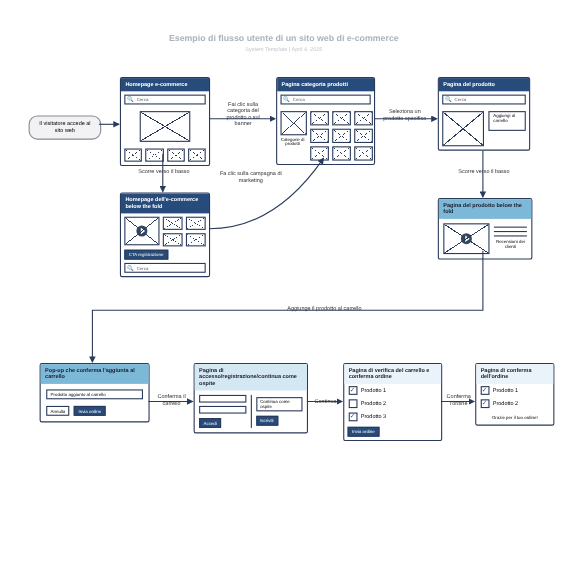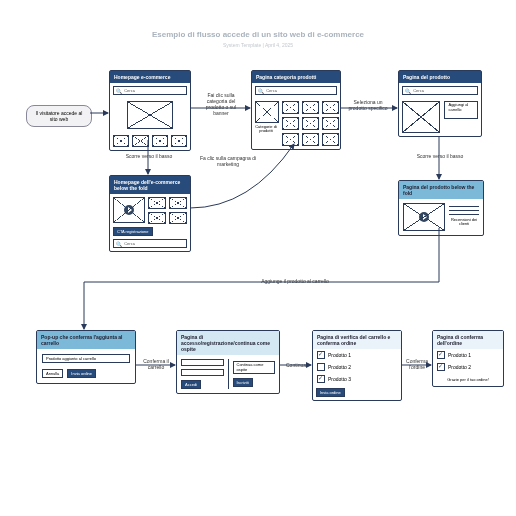--- a/index.html
+++ b/index.html
@@ -140,21 +140,21 @@
     position:absolute;
     top:2px;left:4px;
     border-left:4px solid #fff;
     border-top:3px solid transparent;
     border-bottom:3px solid transparent;
   }
 </style>
 </head>
 <body>
 
-<div class="title">Esempio di flusso accede di un sito web di e-commerce</div>
+<div class="title">Esempio di flusso utente di un sito web di e-commerce</div>
 <div class="subtitle">System Template | April 4, 2025</div>
 
 <div class="pill" style="left:26px;top:105px;">Il visitatore accede al sito web</div>
 
 <div class="box" style="left:109px;top:70px;width:80px;">
   <div class="header">Homepage e-commerce</div>
   <div class="search">
       <span class="mag">🔍</span>
       <span>Cerca</span>
     </div>

